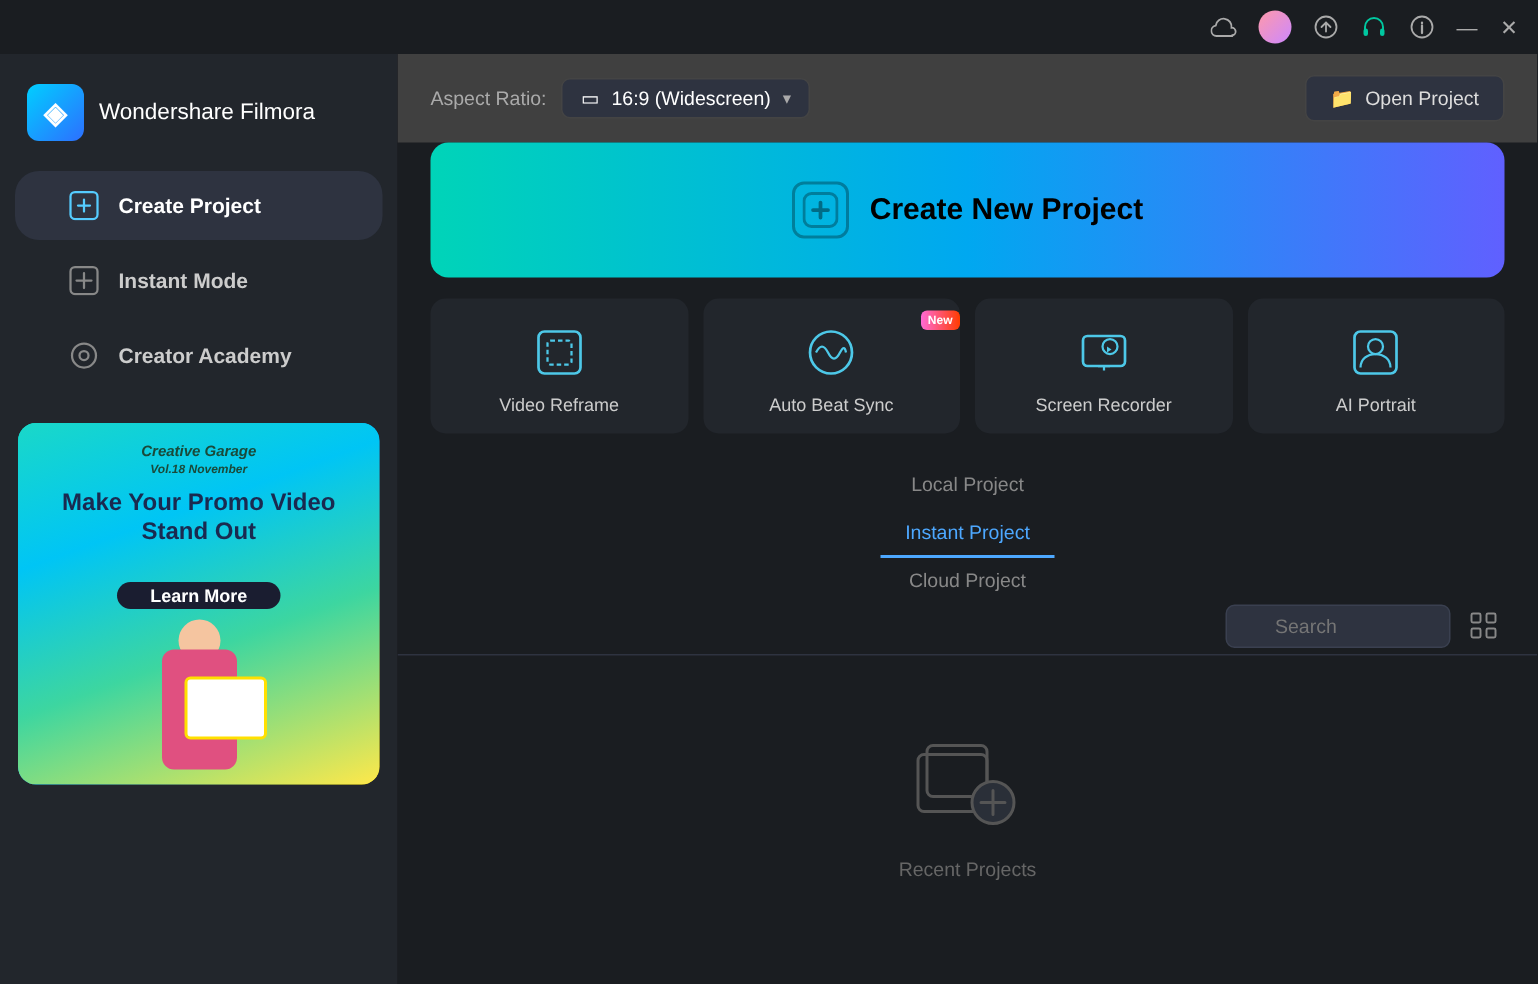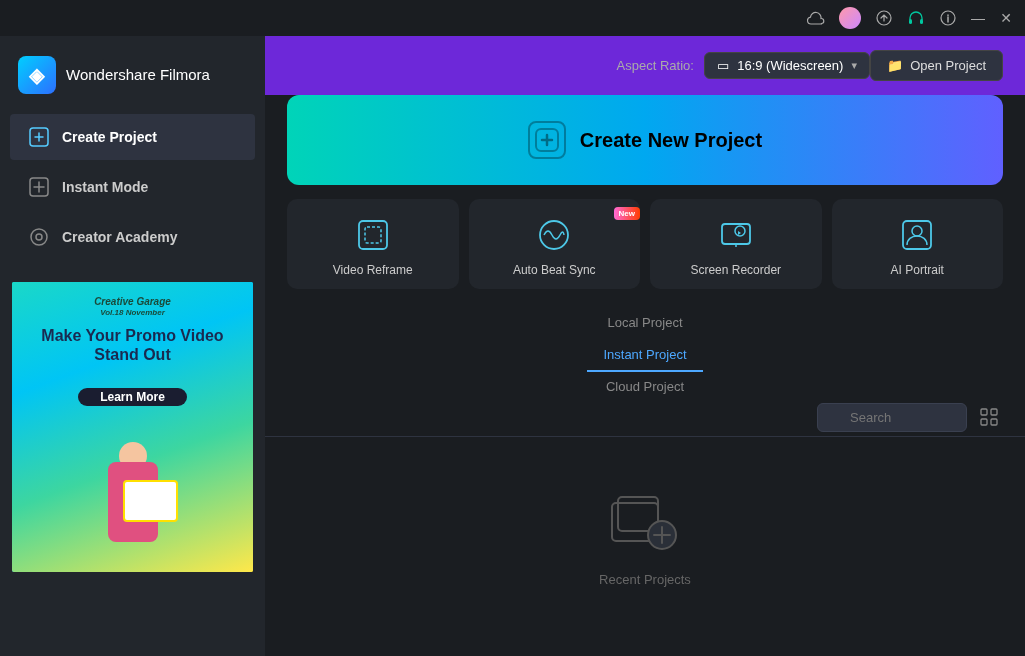--- a/index.html
+++ b/index.html
@@ -92,23 +92,23 @@
       font-size: 15px;
       font-weight: 400;
       line-height: 1.25;
       color: #fff;
     }
 
     .nav-item {
       display: flex;
       align-items: center;
       gap: 12px;
-      padding: 12px 18px;
-      cursor: pointer;
-      border-radius: 4px;
+      padding: 12px 35px;
+      cursor: pointer;
+      border-radius: 16px;
       margin: 2px 10px;
       color: #ccc;
       font-size: 14px;
       font-weight: 600;
     }
     .nav-item.active {
       background: #2e3340;
       color: #fff;
     }
     .nav-icon {
@@ -117,23 +117,23 @@
       display: flex;
       align-items: center;
       justify-content: center;
       font-size: 16px;
       flex-shrink: 0;
     }
 
     
     .promo-banner {
       margin: 20px 12px 0;
-      border-radius: 2px;
+      border-radius: 12px;
       overflow: hidden;
-      height: 290px;
+      height: 241px;
       background: linear-gradient(135deg, #00e5c8, #00aaff, #ffe000);
       position: relative;
       cursor: pointer;
       flex-shrink: 0;
     }
     .promo-inner {
       width: 100%;
       height: 100%;
       background: linear-gradient(160deg, #1ad8c8 0%, #00c5f5 30%, #3dd6a0 60%, #ffe84a 100%);
       display: flex;
@@ -221,23 +221,23 @@
     .main-content {
       flex: 1;
       background: #1a1d21;
       padding: 0;
       overflow: hidden;
     }
 
     .main-header {
       display: flex;
       align-items: center;
-      justify-content: flex-end;
+      justify-content: space-between;
       padding: 14px 22px 14px;
-      background: #6d28d9;
+      background: #404040;
     }
     .aspect-ratio-selector {
       display: flex;
       align-items: center;
       gap: 10px;
       color: #ccc;
       font-size: 13px;
     }
     .aspect-label {
       color: #aaa;

